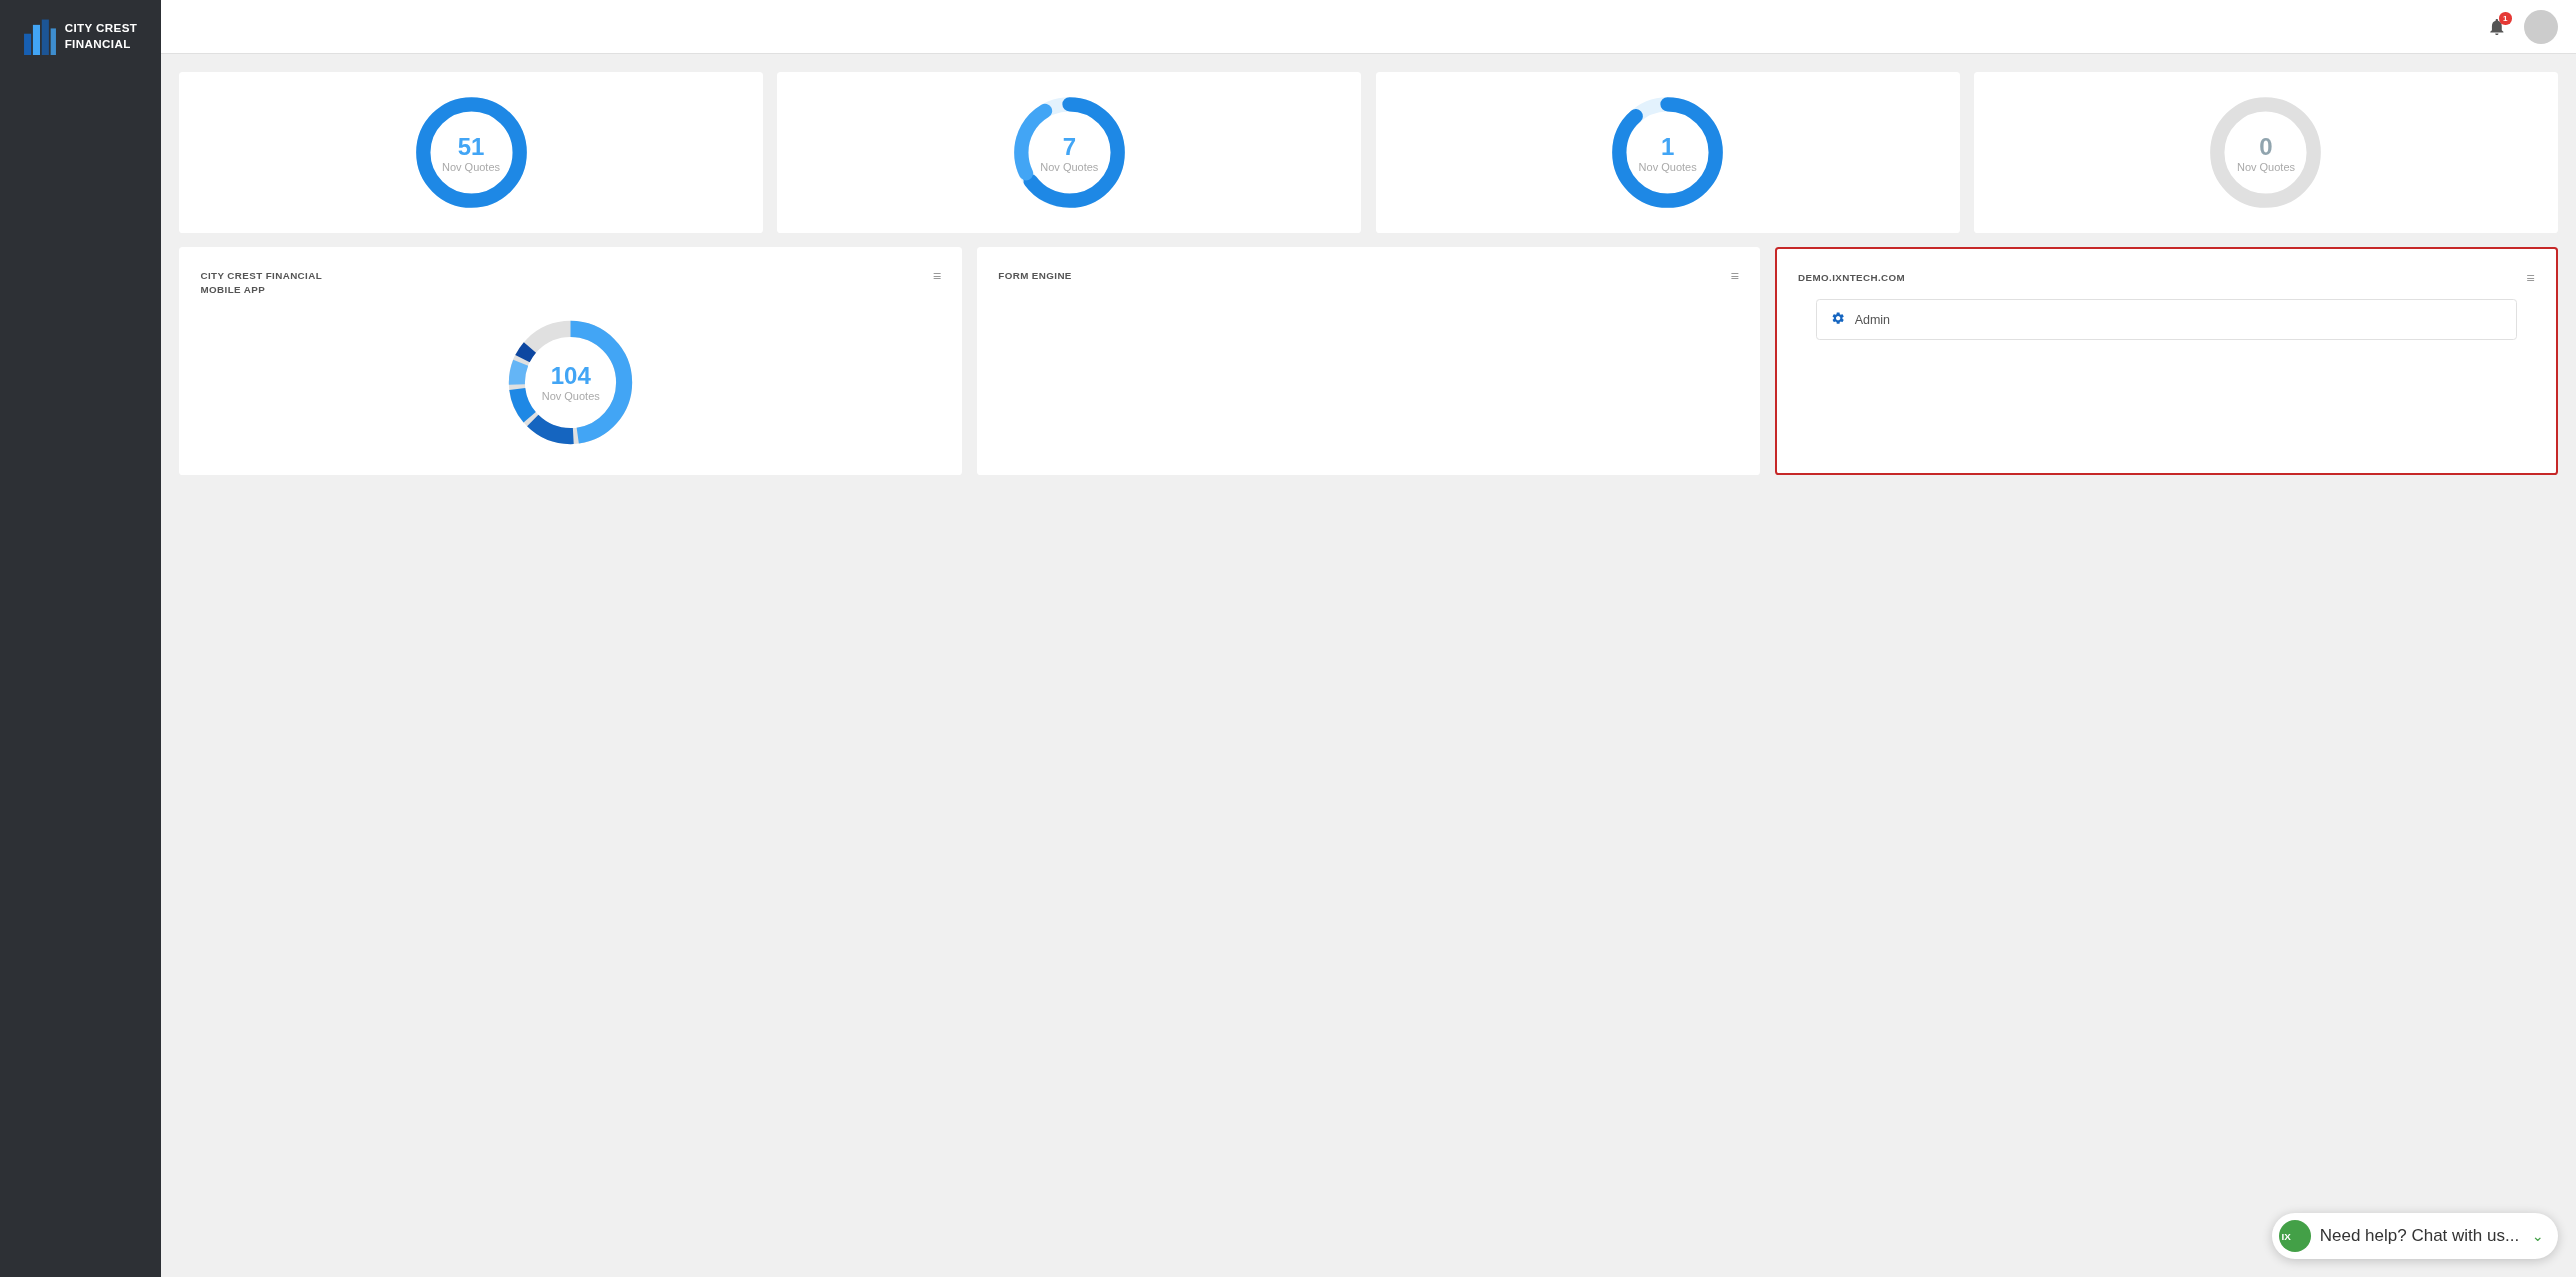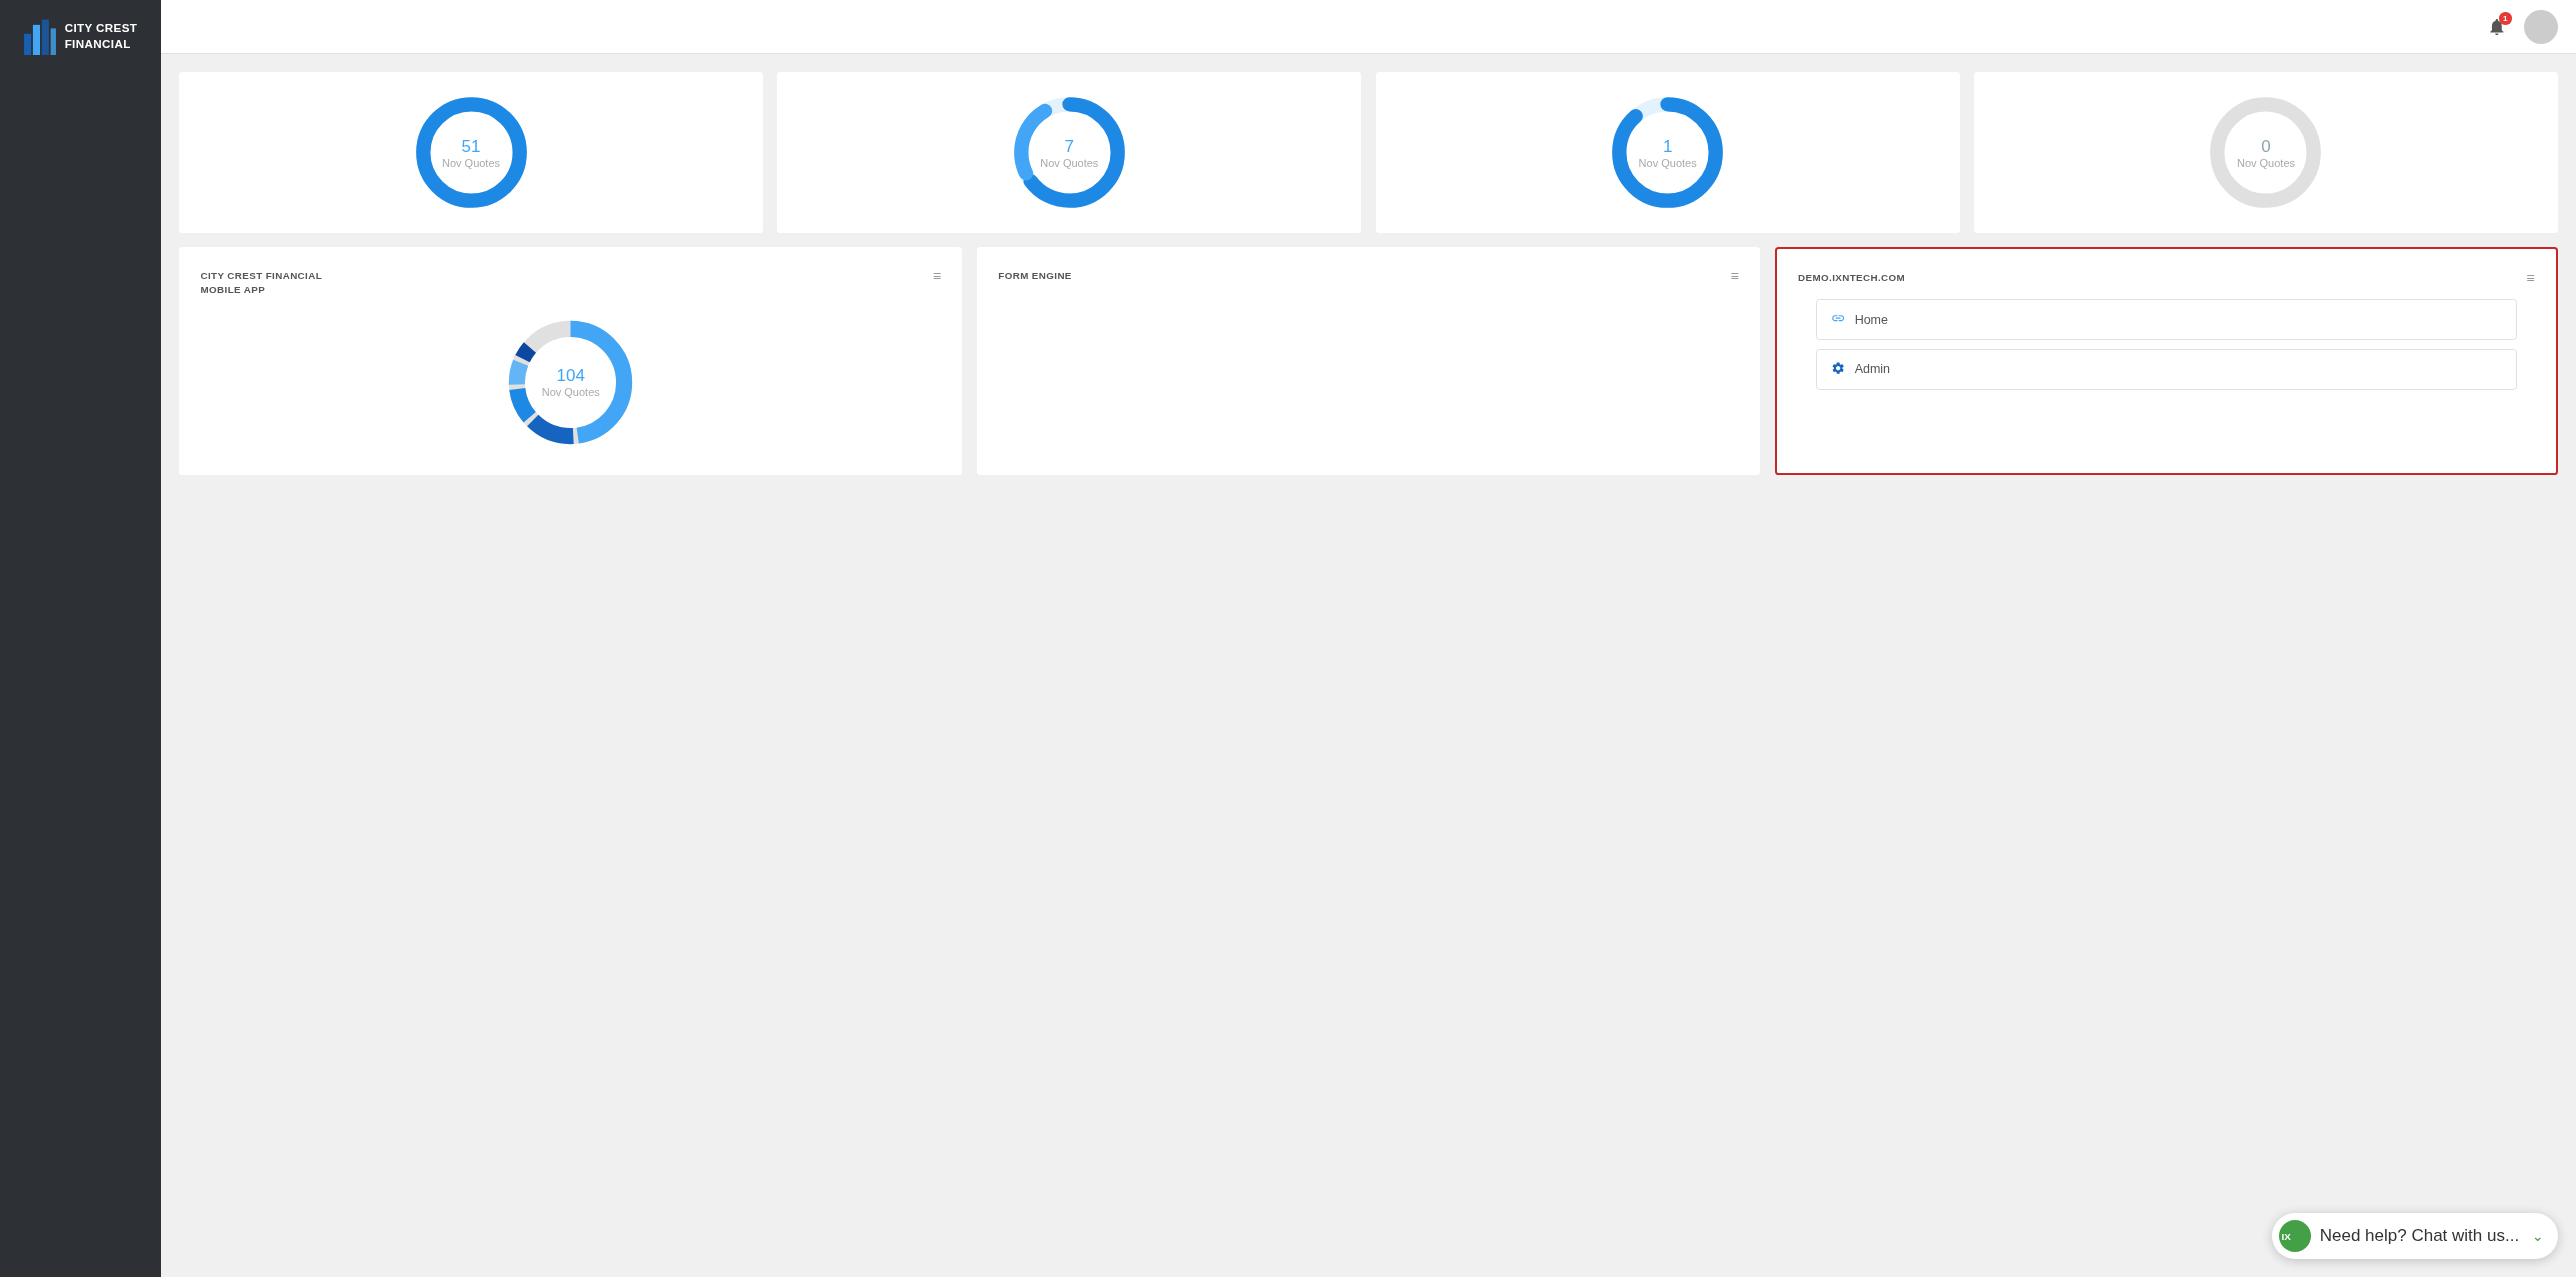--- a/index.html
+++ b/index.html
@@ -121,23 +121,23 @@
     }
 
     .donut-label {
       position: absolute;
       top: 50%;
       left: 50%;
       transform: translate(-50%, -50%);
       text-align: center;
     }
     .donut-number {
-      font-size: 17px;
+      font-size: 24px;
       color: #42a5f5;
-      font-weight: 400;
+      font-weight: 700;
       display: block;
     }
     .donut-sub {
       font-size: 11px;
       color: #aaa;
       display: block;
     }
 
     
     .bottom-card {
@@ -388,28 +388,20 @@
       </div>
 
       <div class="card bottom-card demo-card">
         <div class="card-header">
           <div class="card-title">DEMO.IXNTECH.COM</div>
           <div class="hamburger-icon">≡</div>
         </div>
         <div class="card-body" style="flex-direction:column; align-items:stretch; justify-content:flex-start; gap:9px; padding: 0 9px;">
           <div class="demo-links">
 
-            <div class="demo-link-item">
-              <span class="link-icon">
-                <svg width="14.3" height="14.3" viewBox="0 0 24 24" fill="#42a5f5">
-                  <path d="M3.9 12c0-1.71 1.39-3.1 3.1-3.1h4V7H7c-2.76 0-5 2.24-5 5s2.24 5 5 5h4v-1.9H7c-1.71 0-3.1-1.39-3.1-3.1zM8 13h8v-2H8v2zm9-6h-4v1.9h4c1.71 0 3.1 1.39 3.1 3.1s-1.39 3.1-3.1 3.1h-4V17h4c2.76 0 5-2.24 5-5s-2.24-5-5-5z"></path>
-                </svg>
-              </span>
-              <span>Home</span>
-            </div>
 
             <div class="demo-link-item">
               <span class="gear-icon-blue">
                 <svg width="14.3" height="14.3" viewBox="0 0 24 24" fill="#1565c0">
                   <path d="M19.14 12.94c.04-.3.06-.61.06-.94 0-.32-.02-.64-.07-.94l2.03-1.58c.18-.14.23-.41.12-.61l-1.92-3.32c-.12-.22-.37-.29-.59-.22l-2.39.96c-.5-.38-1.03-.7-1.62-.94l-.36-2.54c-.04-.24-.24-.41-.48-.41h-3.84c-.24 0-.43.17-.47.41l-.36 2.54c-.59.24-1.13.57-1.62.94l-2.39-.96c-.22-.08-.47 0-.59.22L2.74 8.87c-.12.21-.08.47.12.61l2.03 1.58c-.05.3-.09.63-.09.94s.02.64.07.94l-2.03 1.58c-.18.14-.23.41-.12.61l1.92 3.32c.12.22.37.29.59.22l2.39-.96c.5.38 1.03.7 1.62.94l.36 2.54c.05.24.24.41.48.41h3.84c.24 0 .44-.17.47-.41l.36-2.54c.59-.24 1.13-.56 1.62-.94l2.39.96c.22.08.47 0 .59-.22l1.92-3.32c.12-.22.07-.47-.12-.61l-2.01-1.58zM12 15.6c-1.98 0-3.6-1.62-3.6-3.6s1.62-3.6 3.6-3.6 3.6 1.62 3.6 3.6-1.62 3.6-3.6 3.6z"></path>
                 </svg>
               </span>
               <span>Admin</span>
             </div>
 

